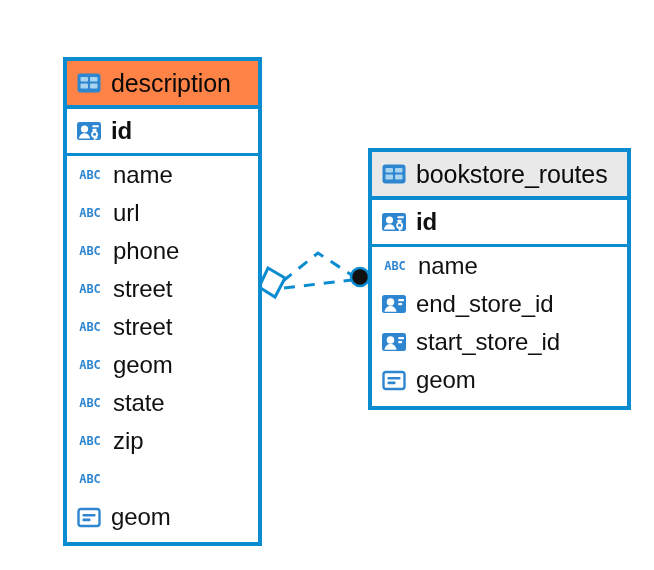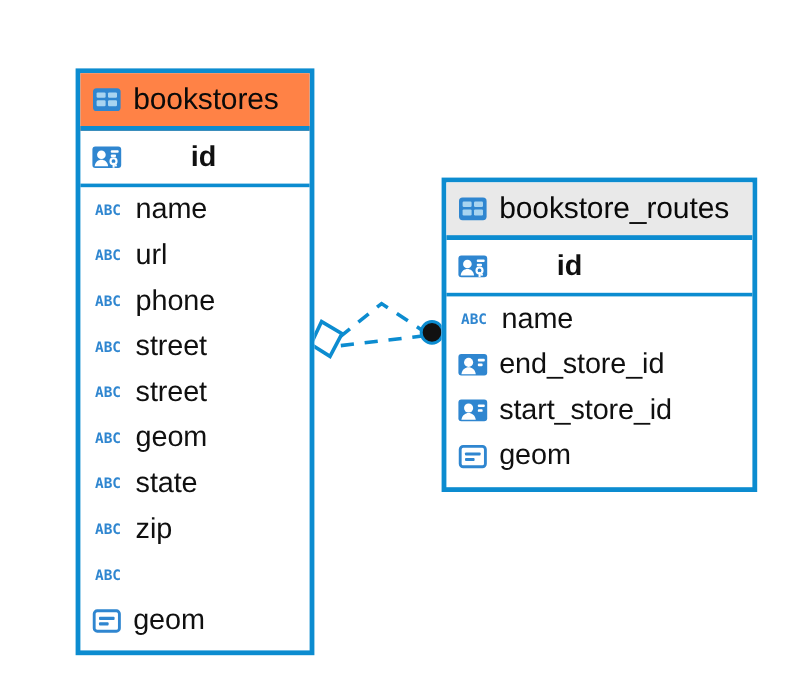--- a/index.html
+++ b/index.html
@@ -46,21 +46,20 @@
   .row {
     display: flex;
     align-items: center;
     box-sizing: border-box;
     height: 38px;
     padding-left: 9px;
   }
   .row.pk-row {
     height: 47px;
     border-bottom: 3px solid #0c8cd0;
-    gap: 48px;
   }
   .row-label {
     font-size: 24px;
     color: #101010;
     margin-left: 9px;
     white-space: nowrap;
     letter-spacing: -0.1px;
   }
   .row.pk-row .row-label { font-weight: bold; }
 
@@ -108,21 +107,21 @@
   <div class="entity" style="left:63px; top:57px; width:199px; height:489px;">
 
     <div class="entity-header accent-orange">
       <svg class="icon" viewBox="0 0 26 26">
         <rect x="1.5" y="3.5" width="23" height="19" rx="3" fill="#2f86d0"></rect>
         <rect x="4.5" y="7" width="7.5" height="4.5" rx="1" fill="#a8d4f0"></rect>
         <rect x="14" y="7" width="7.5" height="4.5" rx="1" fill="#a8d4f0"></rect>
         <rect x="4.5" y="13.5" width="7.5" height="5" rx="1" fill="#a8d4f0"></rect>
         <rect x="14" y="13.5" width="7.5" height="5" rx="1" fill="#a8d4f0"></rect>
       </svg>
-      <span class="entity-title">bookstores</span>
+      <span class="entity-title">description</span>
     </div>
 
     <div class="row pk-row">
       <svg class="icon" viewBox="0 0 26 26">
         <rect x="1" y="4" width="24" height="18" rx="2.5" fill="#2f86d0"></rect>
         <circle cx="8.5" cy="11" r="3.6" fill="#ffffff"></circle>
         <path d="M2.9 20.5c0.5-3.6 3-5.3 5.6-5.3s5.1 1.7 5.6 5.3z" fill="#ffffff"></path>
         <rect x="16.3" y="7.2" width="6.6" height="2.1" rx="0.8" fill="#ffffff"></rect>
         <rect x="16.3" y="10.8" width="4.4" height="2.1" rx="0.8" fill="#ffffff"></rect>
         <circle cx="18.6" cy="16.4" r="2.5" fill="none" stroke="#ffffff" stroke-width="1.8"></circle>

